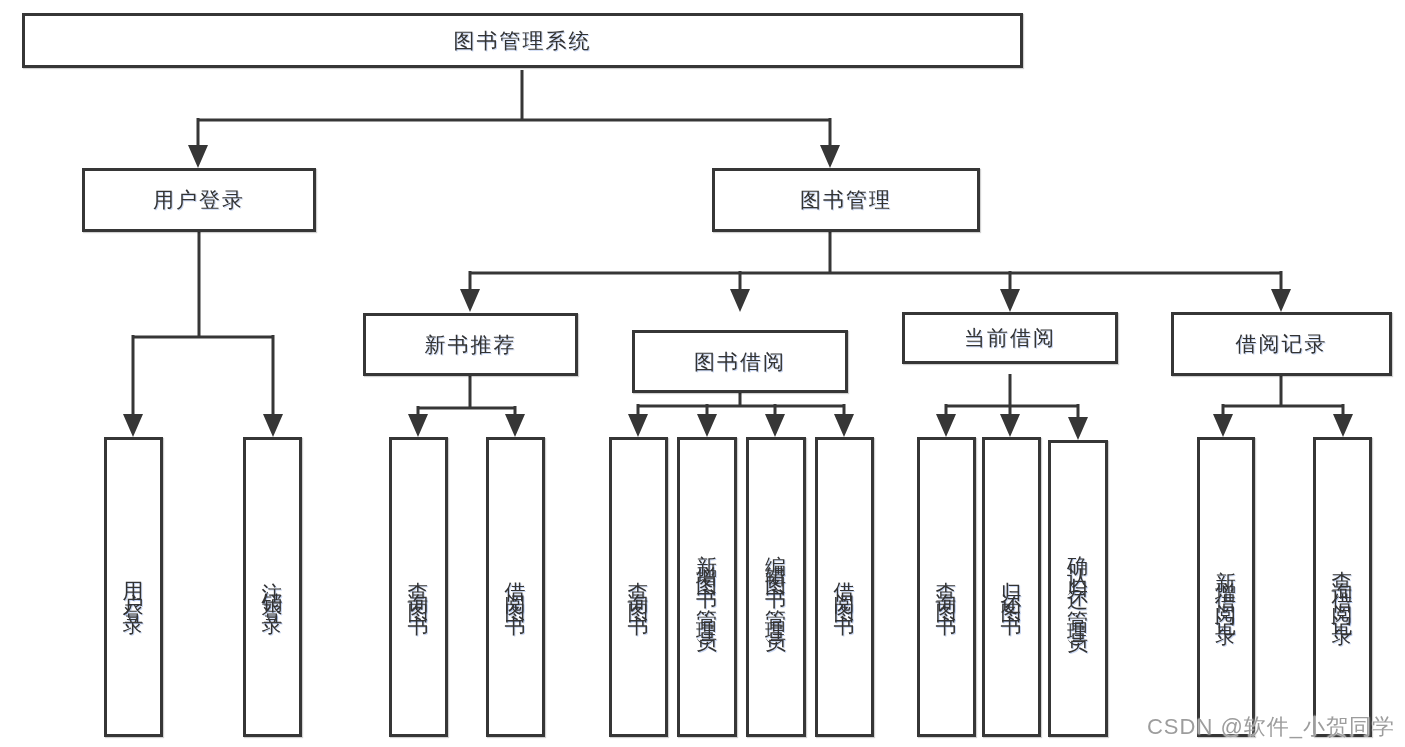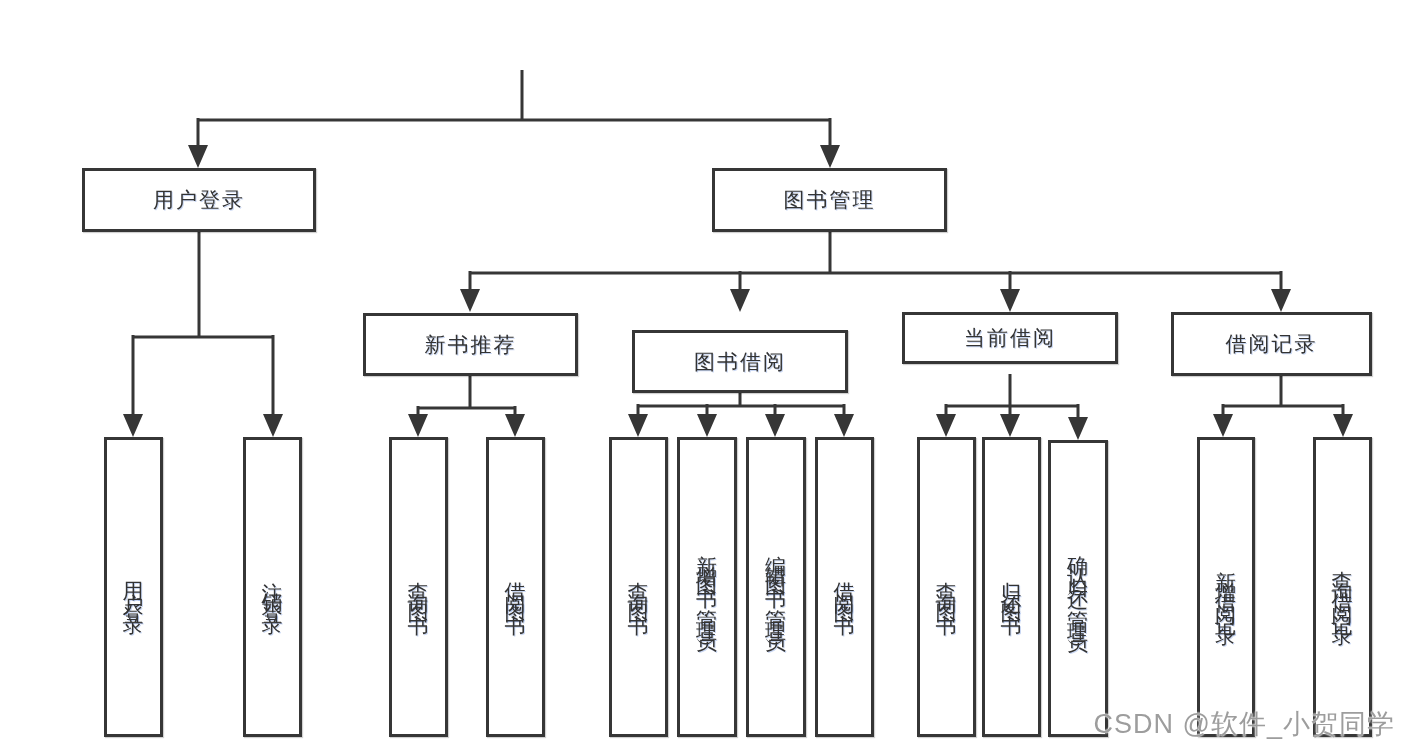--- a/index.html
+++ b/index.html
@@ -20,21 +20,21 @@
     font-size:21px;letter-spacing:2px;white-space:nowrap;
     text-shadow:1px 1px 0 rgba(120,155,225,0.40);
   }
   .node.v .lbl{
     writing-mode:vertical-rl;text-orientation:mixed;
     font-size:21px;letter-spacing:11px;line-height:1;
     white-space:normal;
   }
   .watermark{
     position:absolute;z-index:3;right:10px;bottom:5px;
-    font-size:27px;letter-spacing:1px;color:#9d9d9d;
+    font-size:22px;letter-spacing:1px;color:#9d9d9d;
     text-shadow:0 0 2px #ffffff,0 0 2px #ffffff;
   }
 </style>
 </head>
 <body>
 
 <div class="canvas">
 
   <svg class="connectors" width="1405" height="747" viewBox="0 0 1405 747">
     <path fill="none" stroke="#363636" stroke-width="3" d="
@@ -48,38 +48,41 @@
     <path fill="#363636" stroke="none" d="
       M188,145 H208 L198,168 Z  M820,145 H840 L830,168 Z
       M123,414 H143 L133,437 Z  M263,414 H283 L273,437 Z
       M460,289 H480 L470,312 Z  M730,289 H750 L740,312 Z  M1000,289 H1020 L1010,312 Z  M1271,289 H1291 L1281,312 Z
       M408,414 H428 L418,437 Z  M505,414 H525 L515,437 Z
       M628,414 H648 L638,437 Z  M697,414 H717 L707,437 Z  M765,414 H785 L775,437 Z  M834,414 H854 L844,437 Z
       M936,414 H956 L946,437 Z  M1000,414 H1020 L1010,437 Z  M1068,417 H1088 L1078,440 Z
       M1213,414 H1233 L1223,437 Z  M1333,414 H1353 L1343,437 Z"></path>
   </svg>
 
+  <div class="node" style="left:22px;top:13px;width:1001px;height:55px;">
+    <span class="lbl">图书管理系统</span>
+  </div>
 
   <div class="node" style="left:82px;top:168px;width:234px;height:64px;">
     <span class="lbl">用户登录</span>
   </div>
-  <div class="node" style="left:712px;top:168px;width:235px;height:64px;">
+  <div class="node" style="left:712px;top:168px;width:268px;height:64px;">
     <span class="lbl">图书管理</span>
   </div>
 
   <div class="node" style="left:363px;top:313px;width:215px;height:63px;font-family:Liberation Mono, monospace;">
     <span class="lbl">新书推荐</span>
   </div>
   <div class="node" style="left:632px;top:313px;width:216px;height:63px;margin-top:17px;">
     <span class="lbl">图书借阅</span>
   </div>
   <div class="node" style="left:902px;top:312px;width:216px;height:52px;">
     <span class="lbl">当前借阅</span>
   </div>
-  <div class="node" style="left:1171px;top:312px;width:201px;height:64px;text-align:center;">
+  <div class="node" style="left:1171px;top:312px;width:221px;height:64px;text-align:center;">
     <span class="lbl">借阅记录</span>
   </div>
 
   <div class="node v" style="left:104px;top:437px;width:59px;height:300px;">
     <span class="lbl">用户登录</span>
   </div>
   <div class="node v" style="left:243px;top:437px;width:59px;height:300px;">
     <span class="lbl">注销登录</span>
   </div>
 

